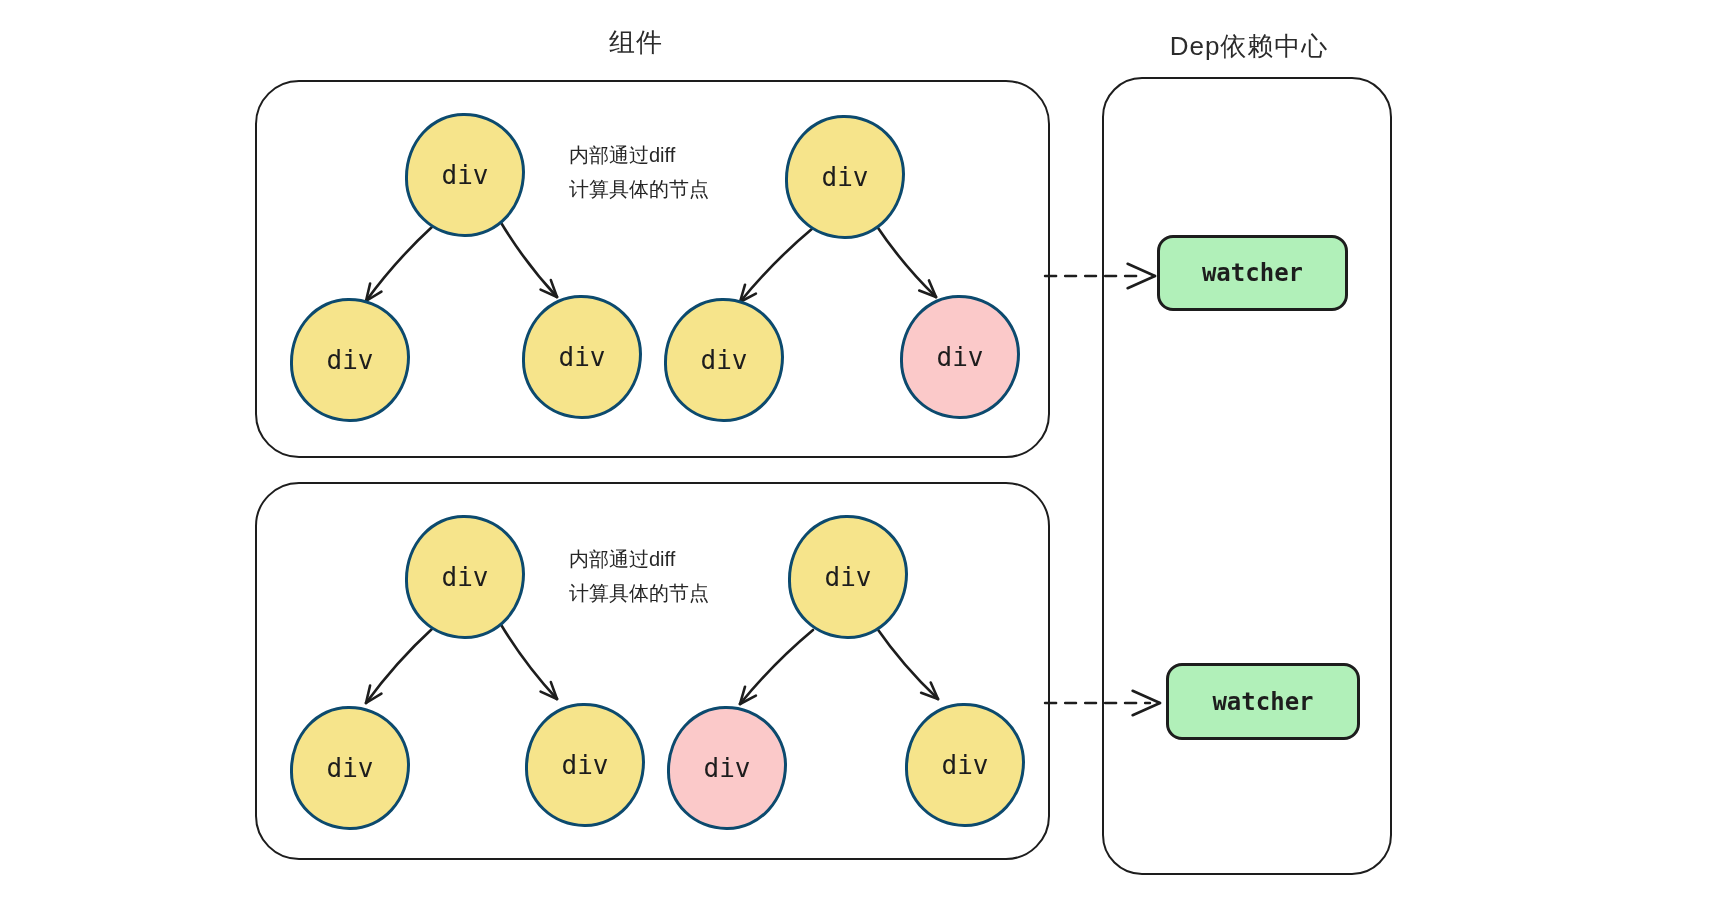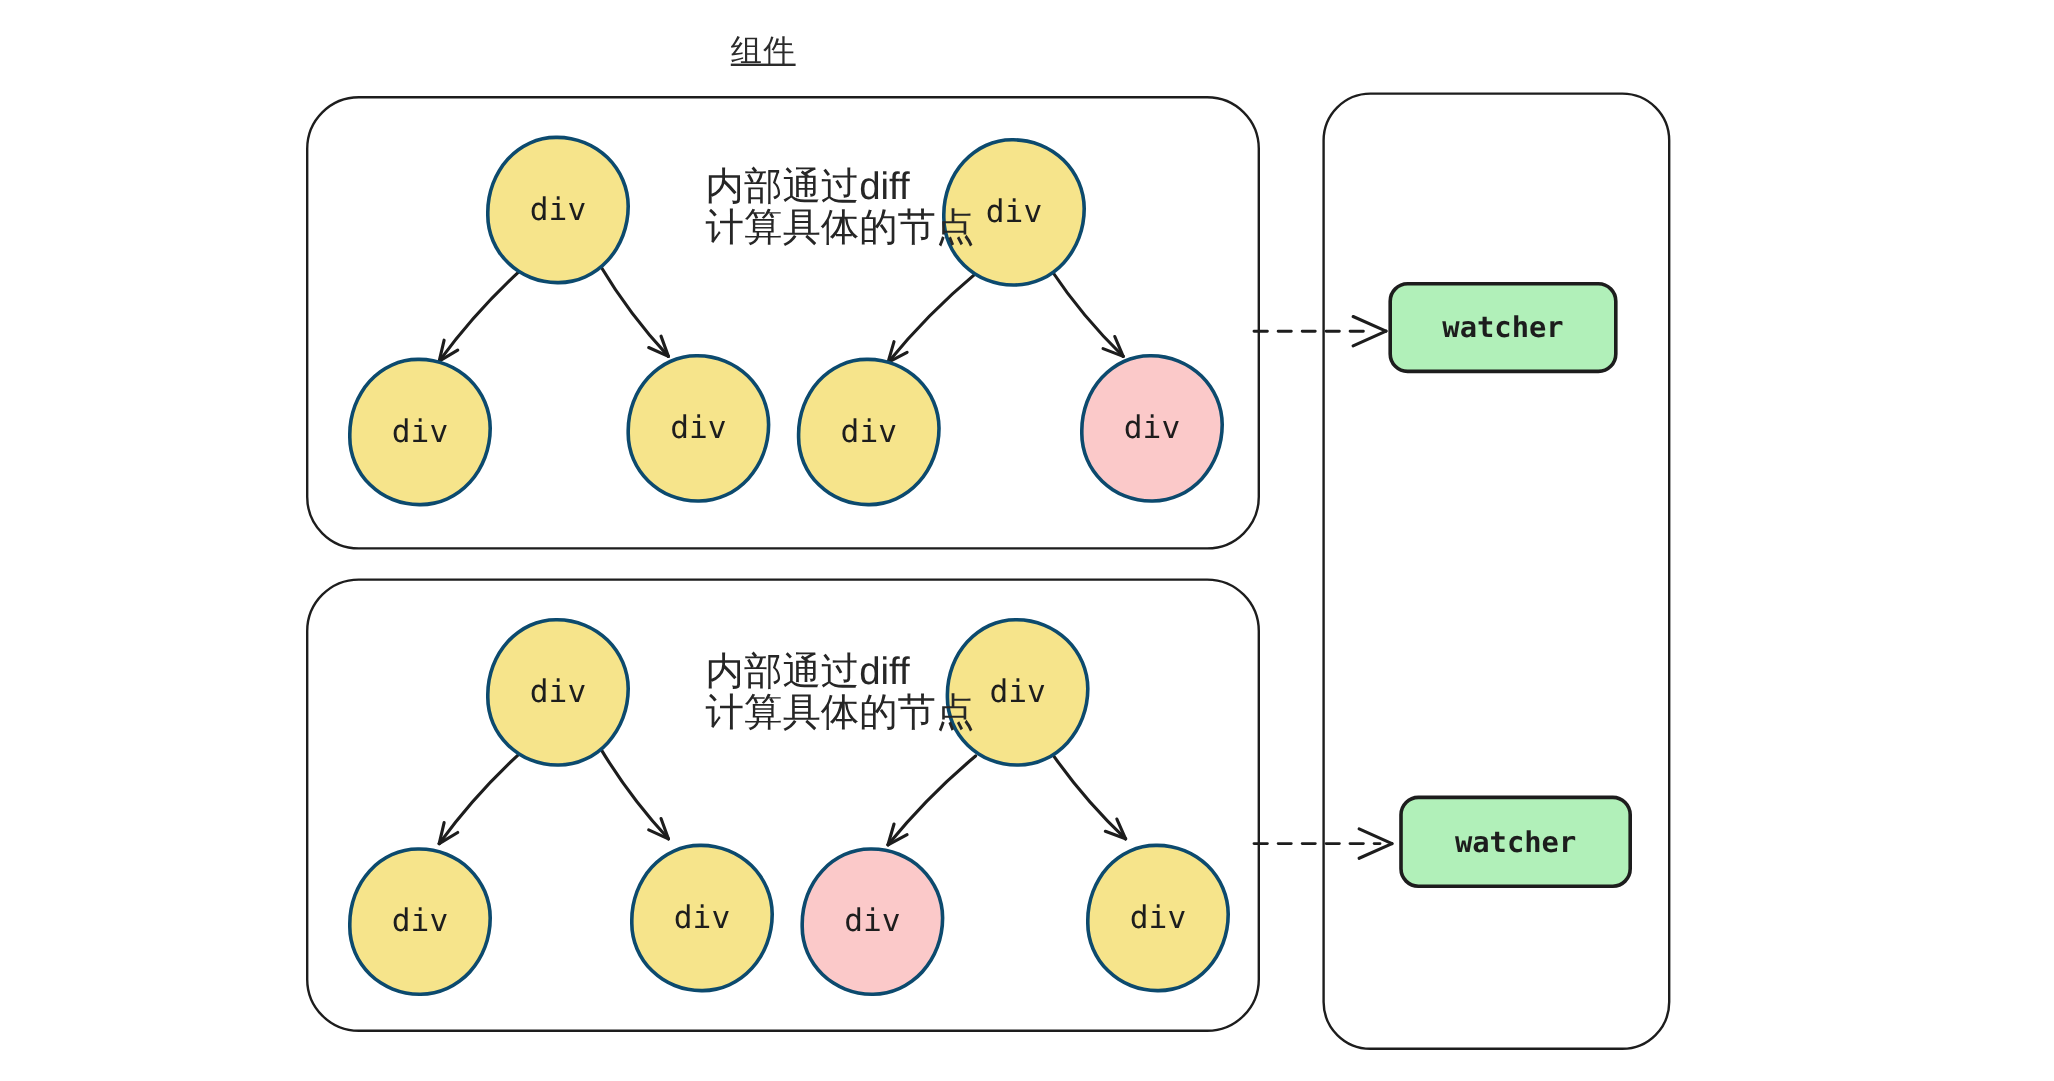--- a/index.html
+++ b/index.html
@@ -13,21 +13,21 @@
   }
   .title {
     position: absolute;
     width: 260px;
     text-align: center;
     font-size: 26px;
     font-weight: 500;
     color: #2b2b2b;
     letter-spacing: 1px;
   }
-  .title-components { left: 506px; top: 25px; text-decoration: underline; }
+  .title-components { left: 506px; top: 25px; }
   .title-dep { left: 1119px; top: 29px; }
   .box {
     position: absolute;
     box-sizing: border-box;
     border: 2.5px solid #1d1d1d;
     border-radius: 44px;
     background: #ffffff;
   }
   .box-top    { left: 255px; top: 80px;  width: 795px; height: 378px; }
   .box-bottom { left: 255px; top: 482px; width: 795px; height: 378px; }
@@ -61,26 +61,25 @@
     display: flex;
     align-items: center;
     justify-content: center;
     font-family: "DejaVu Sans Mono", monospace;
     font-size: 26px;
     font-weight: 500;
     color: #1d1d1d;
   }
   .caption {
     position: absolute;
-    font-size: 32px;
+    font-size: 20px;
     line-height: 34px;
     font-weight: 500;
     color: #262626;
     white-space: nowrap;
-    margin-left: 19px;
   }
   .caption-top    { left: 569px; top: 138px; }
   .caption-bottom { left: 569px; top: 542px; }
   .watcher {
     position: absolute;
     box-sizing: border-box;
     border: 3px solid #1d1d1d;
     border-radius: 16px;
     display: flex;
     align-items: center;
@@ -92,20 +91,21 @@
   }
   .watcher-top    { left: 1157px; top: 235px; width: 191px; height: 76px; }
   .watcher-bottom { left: 1166px; top: 663px; width: 194px; height: 77px; }
 </style>
 </head>
 <body>
 
 <div class="canvas">
 
   <div class="title title-components">组件</div>
+  <div class="title title-dep">Dep依赖中心</div>
 
   <div class="box box-top"></div>
   <div class="box box-bottom"></div>
   <div class="box box-dep"></div>
 
   <svg class="arrows" id="arrows">
       <path d="M 433 226 Q 395.7711939627918 260.16893327342734 366 301" class="arrow-line"></path>
       <path d="M 366 301 L 381.43147986932416 291.73342409286784" class="arrow-head"></path>
       <path d="M 366 301 L 370.1037808913498 283.47404831697315" class="arrow-head"></path>
       <path d="M 500 221 Q 524.5 262 557 297" class="arrow-line"></path>

